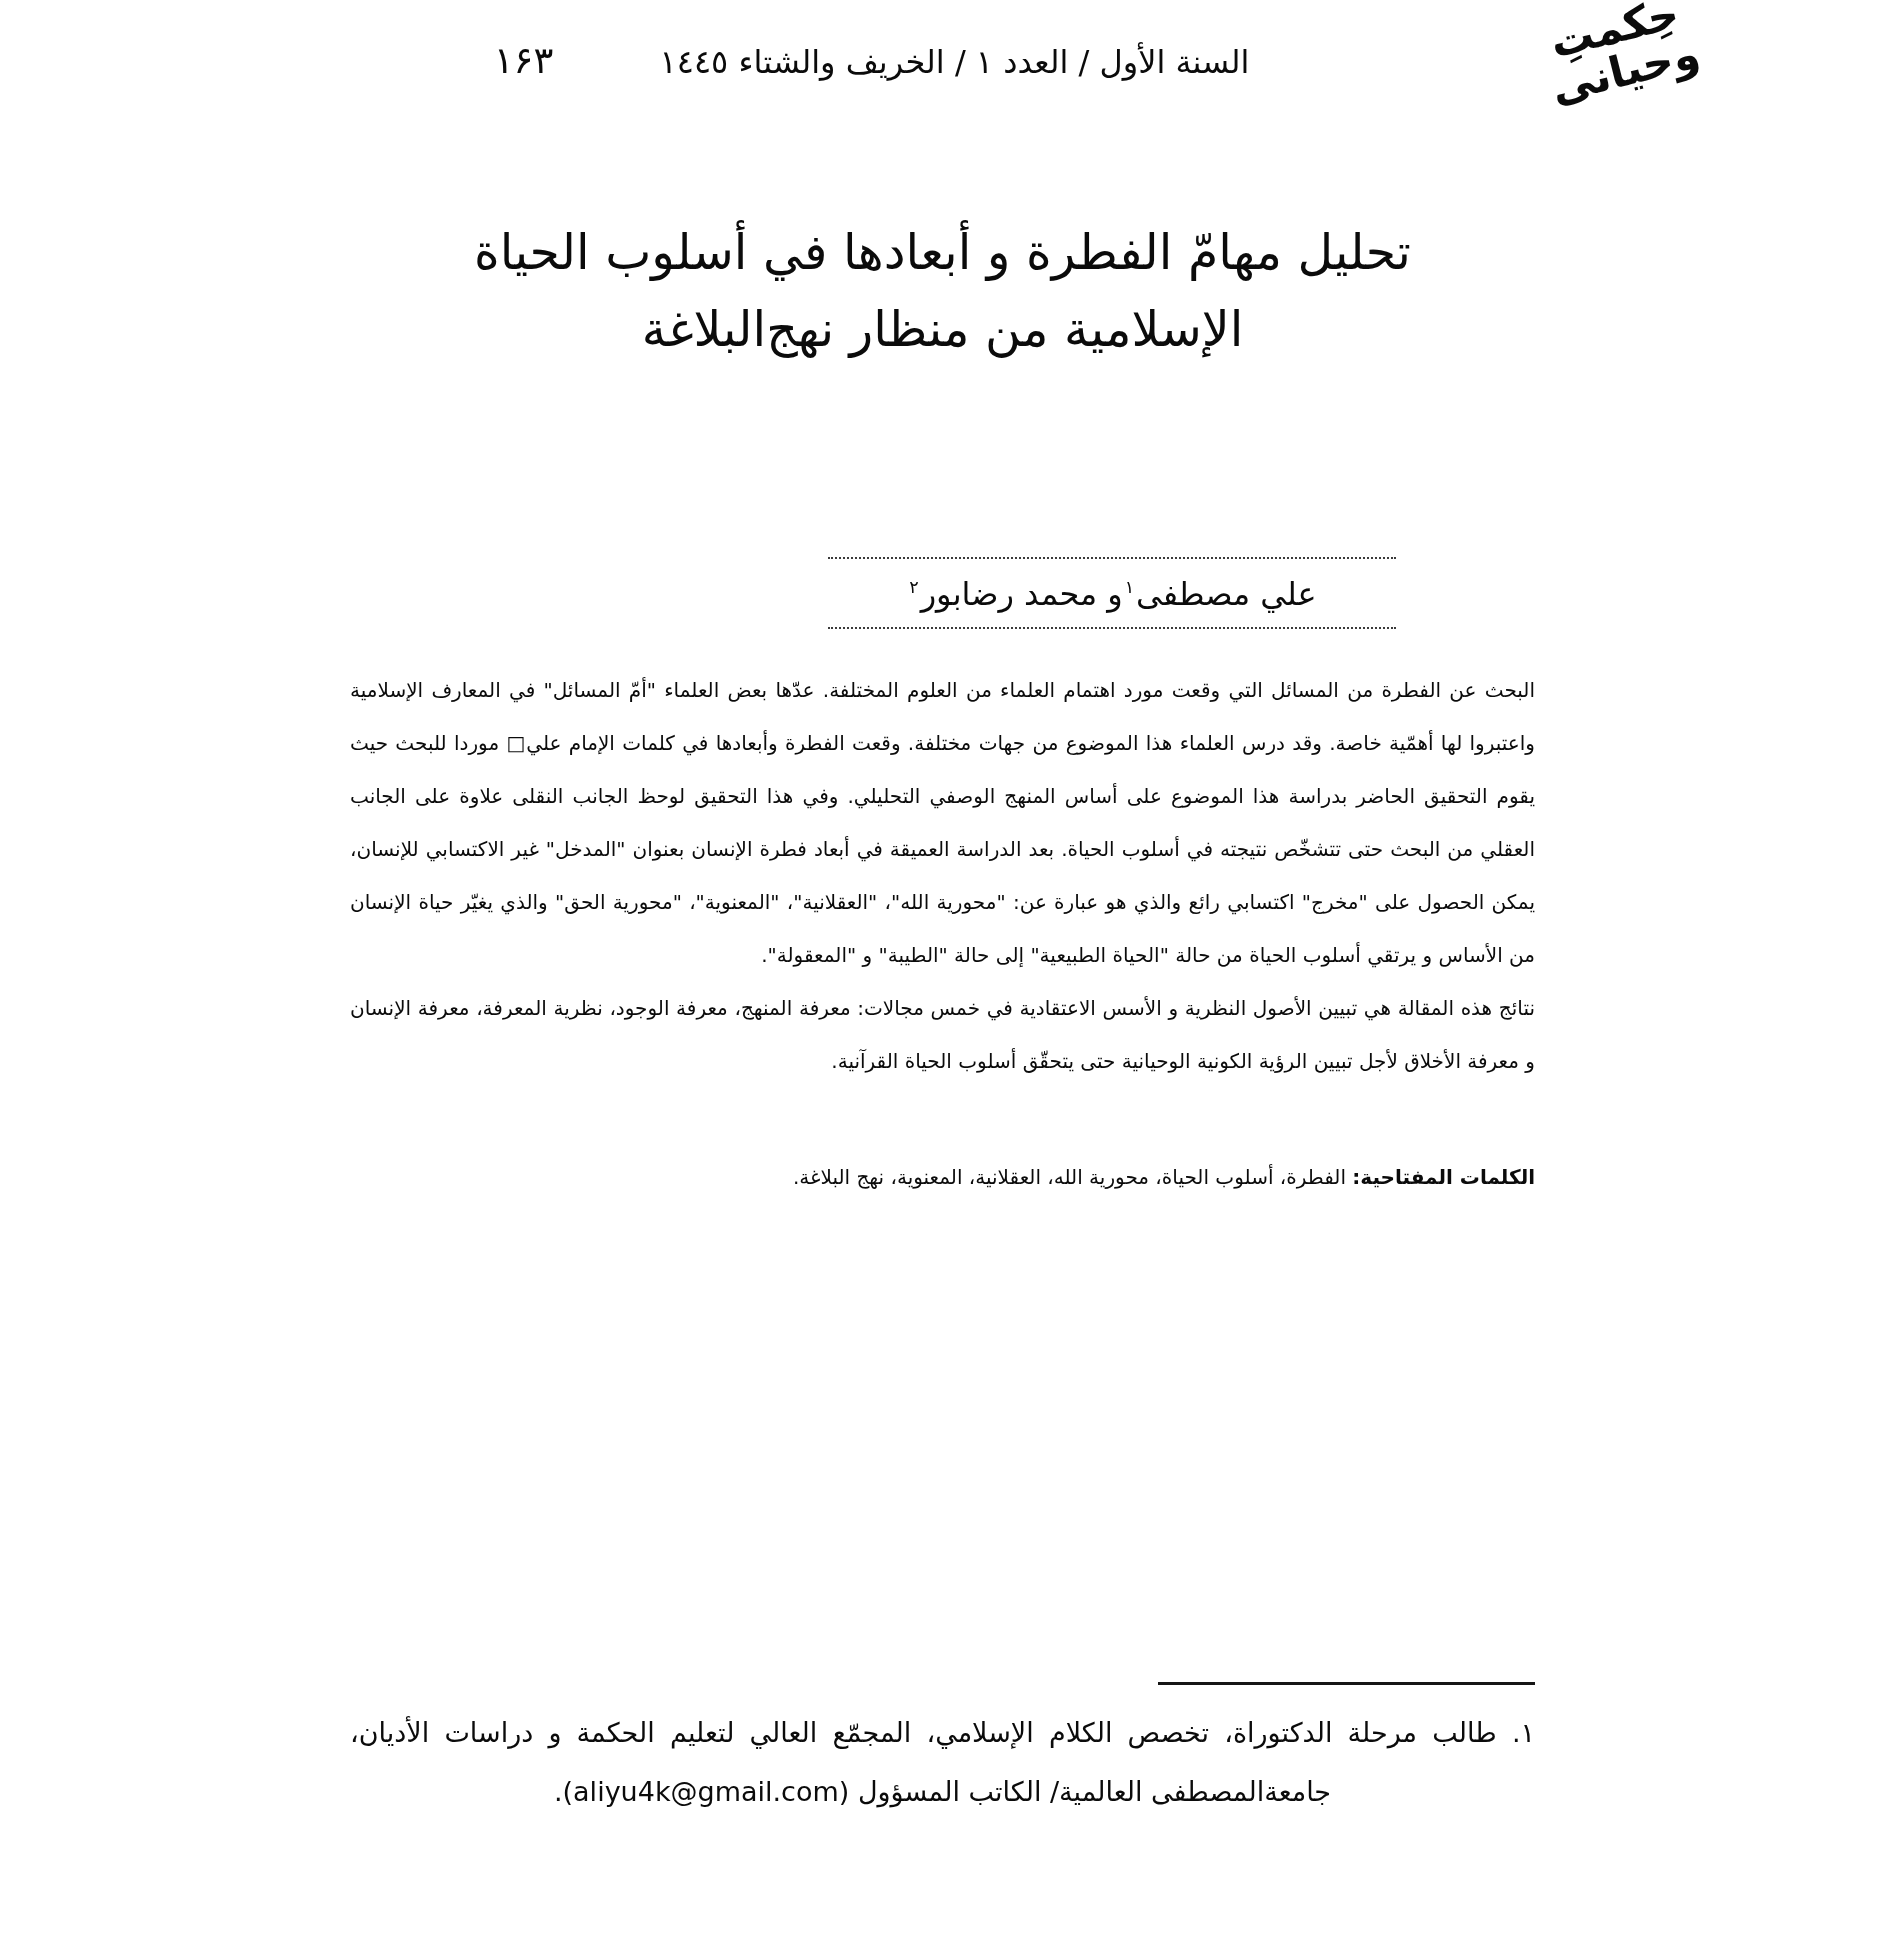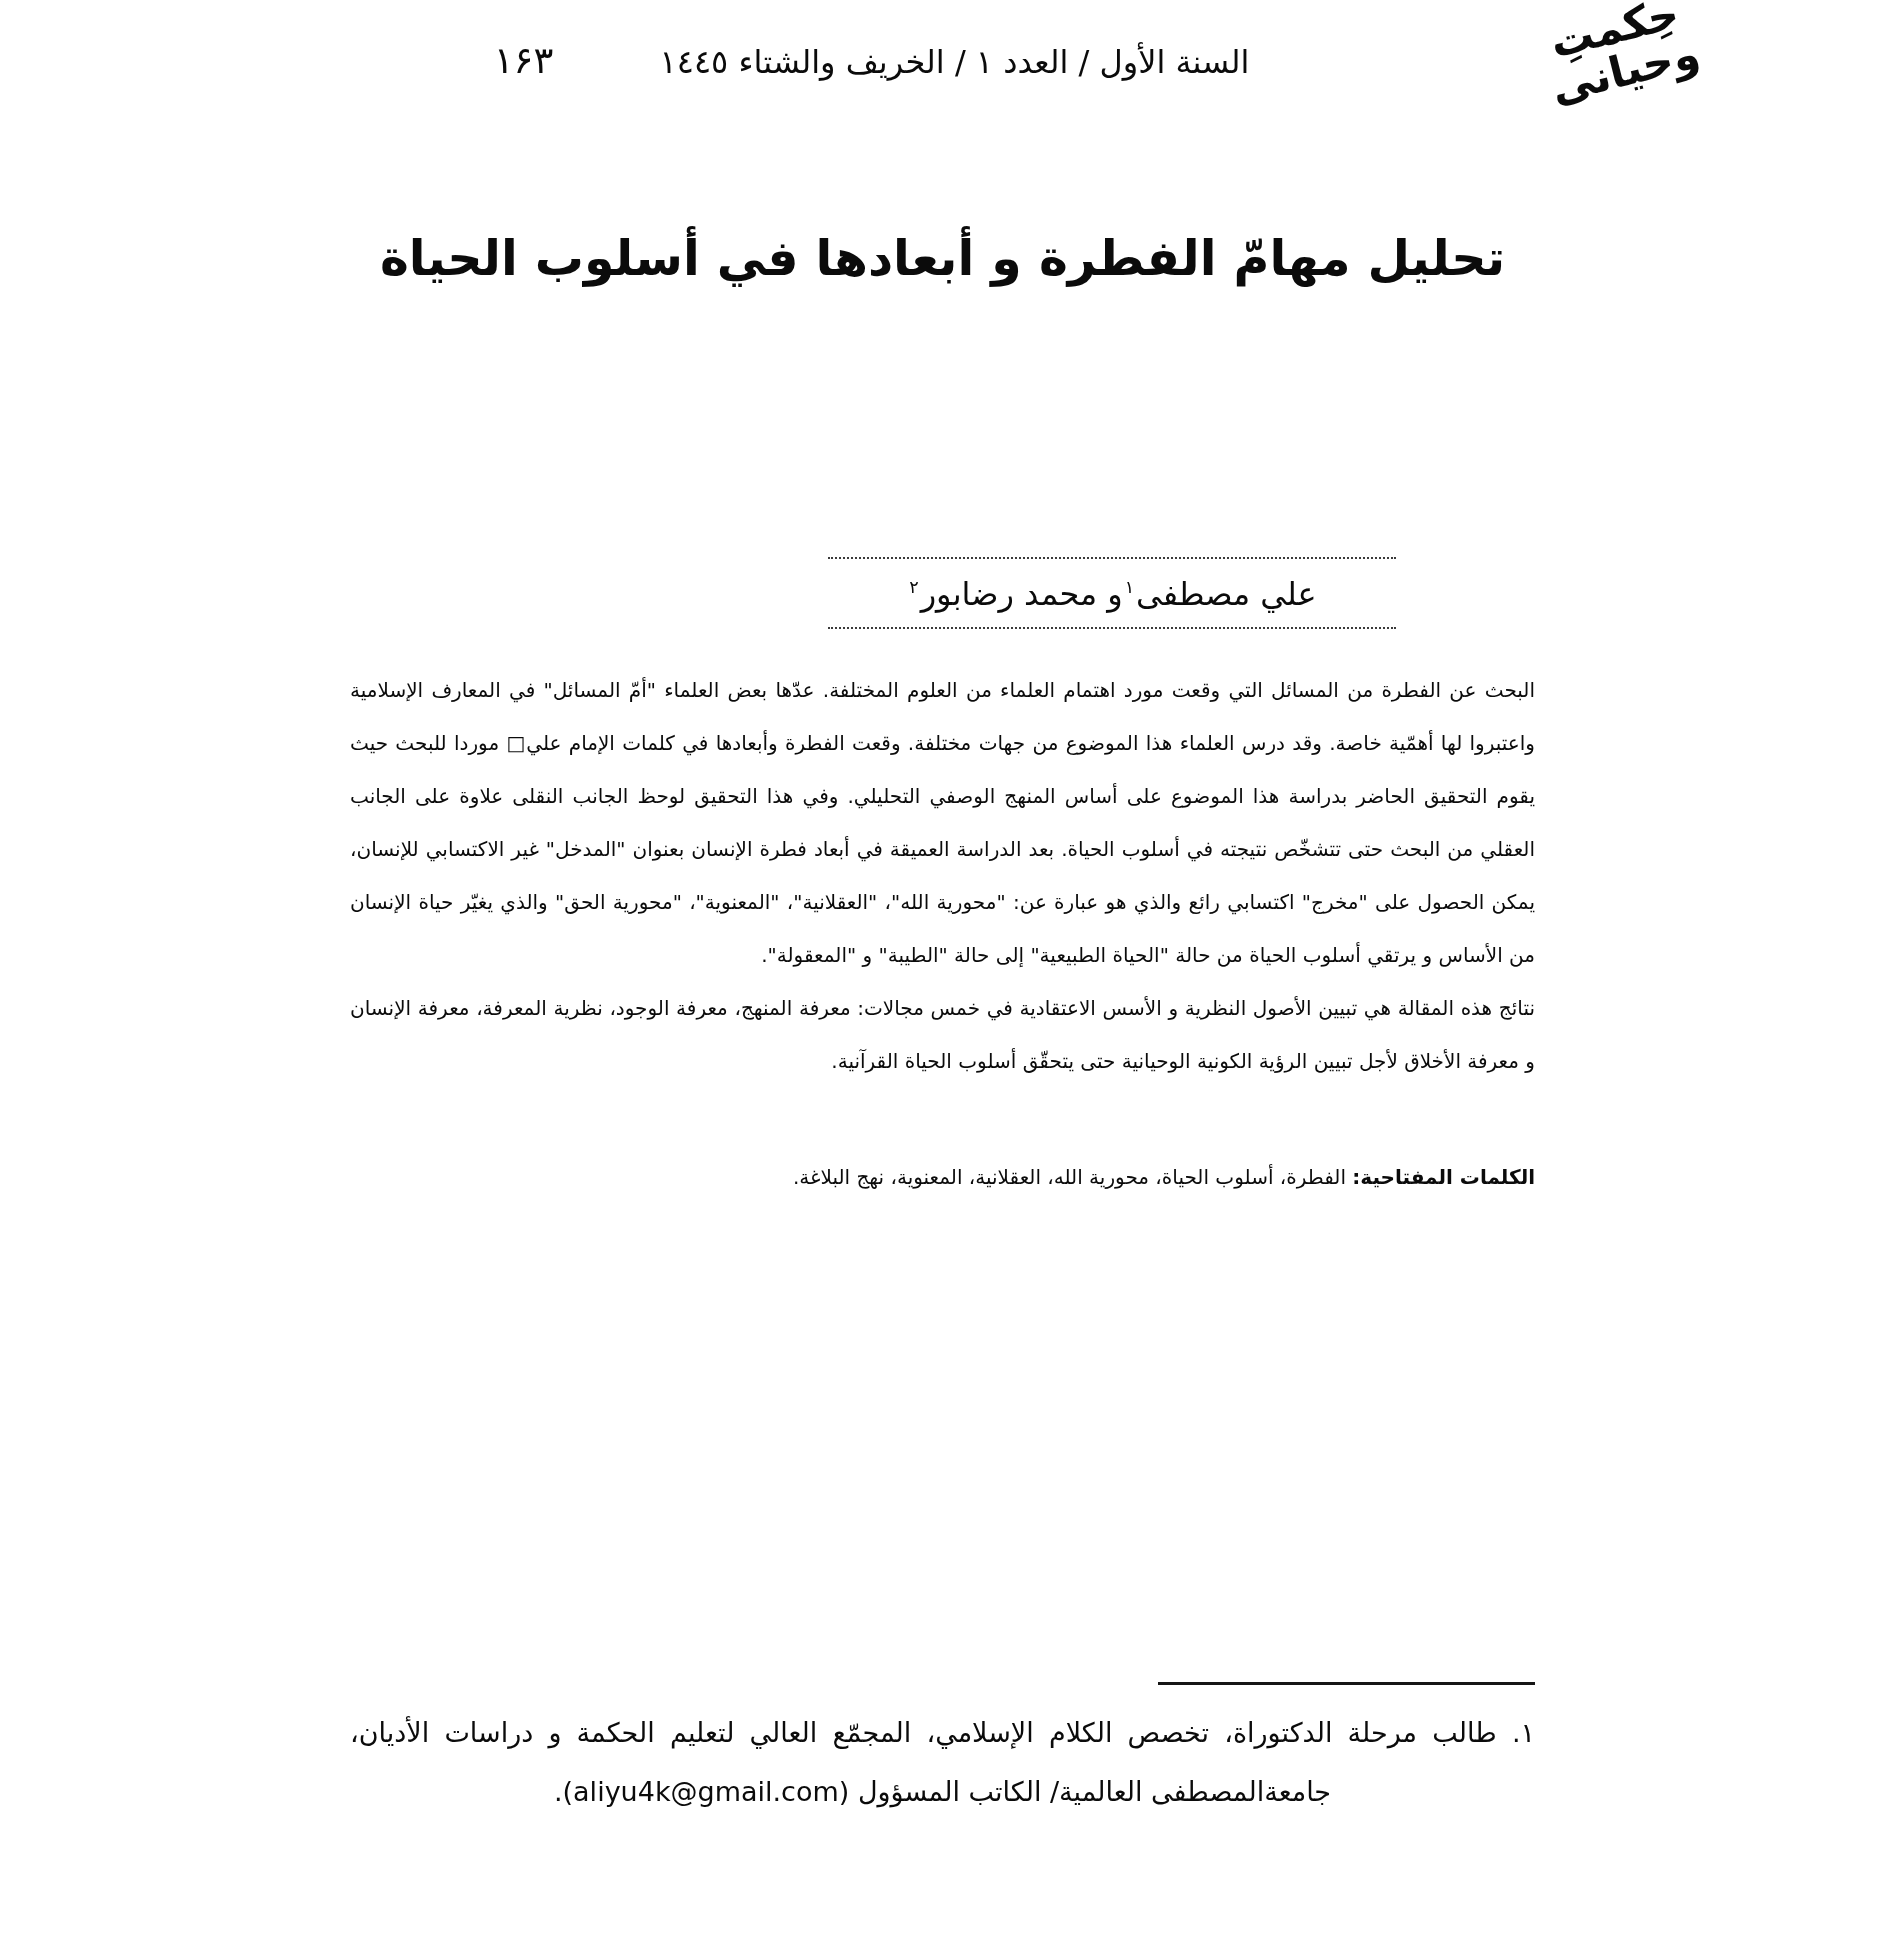--- a/index.html
+++ b/index.html
@@ -21,22 +21,22 @@
   }
   .logo{
     position:absolute;top:5.6px;right:184px;width:158px;
     transform:rotate(-14deg);
     font-size:43px;font-weight:bold;line-height:1.02;
     text-align:center;font-family:"DejaVu Serif","DejaVu Sans",serif;
   }
 
   
   .title{
-    position:absolute;top:220px;left:350px;width:1185px;margin:0;
-    text-align:center;font-size:49px;font-weight:700;line-height:1.58;
+    position:absolute;top:214px;left:350px;width:1185px;margin:0;
+    text-align:center;font-size:49px;font-weight:400;line-height:1.58;
   }
   .authors{
     position:absolute;top:557px;left:828px;width:568px;
     padding:16px 0 14px 0;text-align:center;font-size:32px;
     border-top:2.8px dotted #3a3a3a;border-bottom:2.8px dotted #3a3a3a;
   }
   .authors sup{font-size:0.55em;vertical-align:super;margin:0 1.9px;}
 
   
   .abstract{
@@ -63,20 +63,21 @@
 <body>
 
 <div class="page">
 
   <div class="page-number">۱۶۳</div>
   <div class="header-line">السنة الأول / العدد ١ / الخريف والشتاء ١٤٤٥</div>
   <div class="logo">حِکمتِ وحیانی</div>
 
   <h1 class="title">
     <span>تحليل مهامّ الفطرة و أبعادها في أسلوب الحياة</span><br>
+    <span>الإسلامية من منظار نهج‌البلاغة</span>
   </h1>
 
   <div class="authors">
     <span>علي مصطفى</span><sup>١</sup><span>و محمد رضابور</span><sup>٢</sup>
   </div>
 
   <section class="abstract">
     <p>البحث عن الفطرة من المسائل التي وقعت مورد اهتمام العلماء من العلوم المختلفة. عدّها بعض العلماء "أمّ المسائل" في المعارف الإسلامية واعتبروا لها أهمّية خاصة. وقد درس العلماء هذا الموضوع من جهات مختلفة. وقعت الفطرة وأبعادها في كلمات الإمام علي□ موردا للبحث حيث يقوم التحقيق الحاضر بدراسة هذا الموضوع على أساس المنهج الوصفي التحليلي. وفي هذا التحقيق لوحظ الجانب النقلى علاوة على الجانب العقلي من البحث حتى تتشخّص نتيجته في أسلوب الحياة. بعد الدراسة العميقة في أبعاد فطرة الإنسان بعنوان "المدخل" غير الاكتسابي للإنسان، يمكن الحصول على "مخرج" اكتسابي رائع والذي هو عبارة عن: "محورية الله"، "العقلانية"، "المعنوية"، "محورية الحق" والذي يغيّر حياة الإنسان من الأساس و يرتقي أسلوب الحياة من حالة "الحياة الطبيعية" إلى حالة "الطيبة" و "المعقولة".</p>
     <p>نتائج هذه المقالة هي تبيين الأصول النظرية و الأسس الاعتقادية في خمس مجالات: معرفة المنهج، معرفة الوجود، نظرية المعرفة، معرفة الإنسان و معرفة الأخلاق لأجل تبيين الرؤية الكونية الوحيانية حتى يتحقّق أسلوب الحياة القرآنية.</p>
     <p class="keywords">

